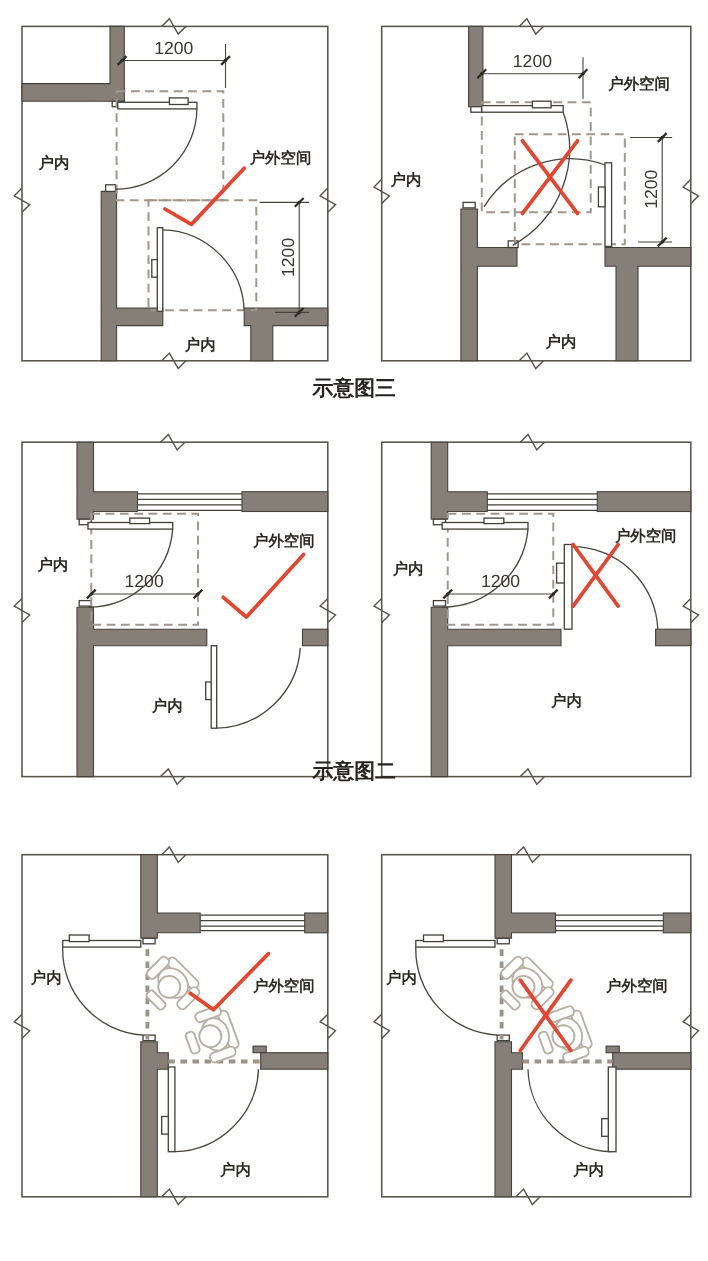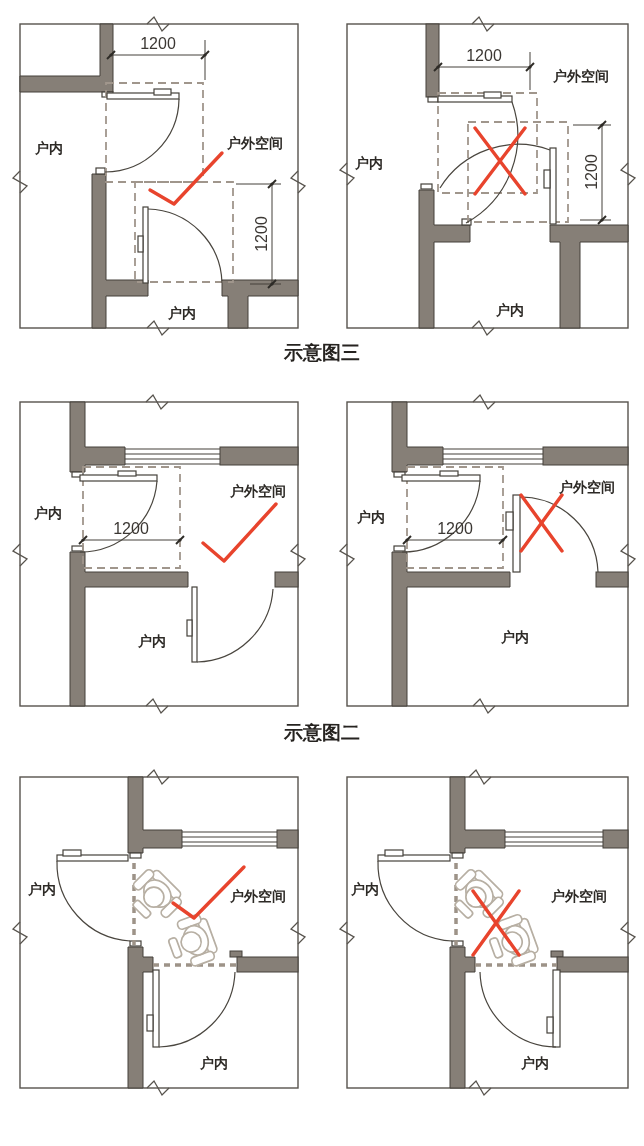--- a/index.html
+++ b/index.html
@@ -246,21 +246,21 @@
     </g>
     <g>
       <path class="red" d="M176 95 L217 151"></path>
       <path class="red" d="M217 95 L176 151"></path>
     </g>
     <text class="lbl" x="26" y="122">户内</text>
     <text class="lbl" x="242" y="92">户外空间</text>
     <text class="lbl" x="170" y="242">户内</text>
   </svg>
 
-  <div class="caption" style="top:720px">示意图二</div>
+  <div class="caption" style="top:688px">示意图二</div>
 
   <svg class="panel" style="left:18px;top:775px" width="282" height="315" viewBox="0 0 282 315">
     <rect x="2" y="2" width="278" height="311" class="border"></rect>
     <g>
       <path class="brk" d="M129 2 L136 -5 L144 9 L151 2"></path>
       <path class="brk" d="M129 313 L136 306 L144 320 L151 313"></path>
       <path class="brk" d="M2 147 L-5 154 L9 162 L2 169"></path>
       <path class="brk" d="M280 147 L273 154 L287 162 L280 169"></path>
     </g>
     <g>

